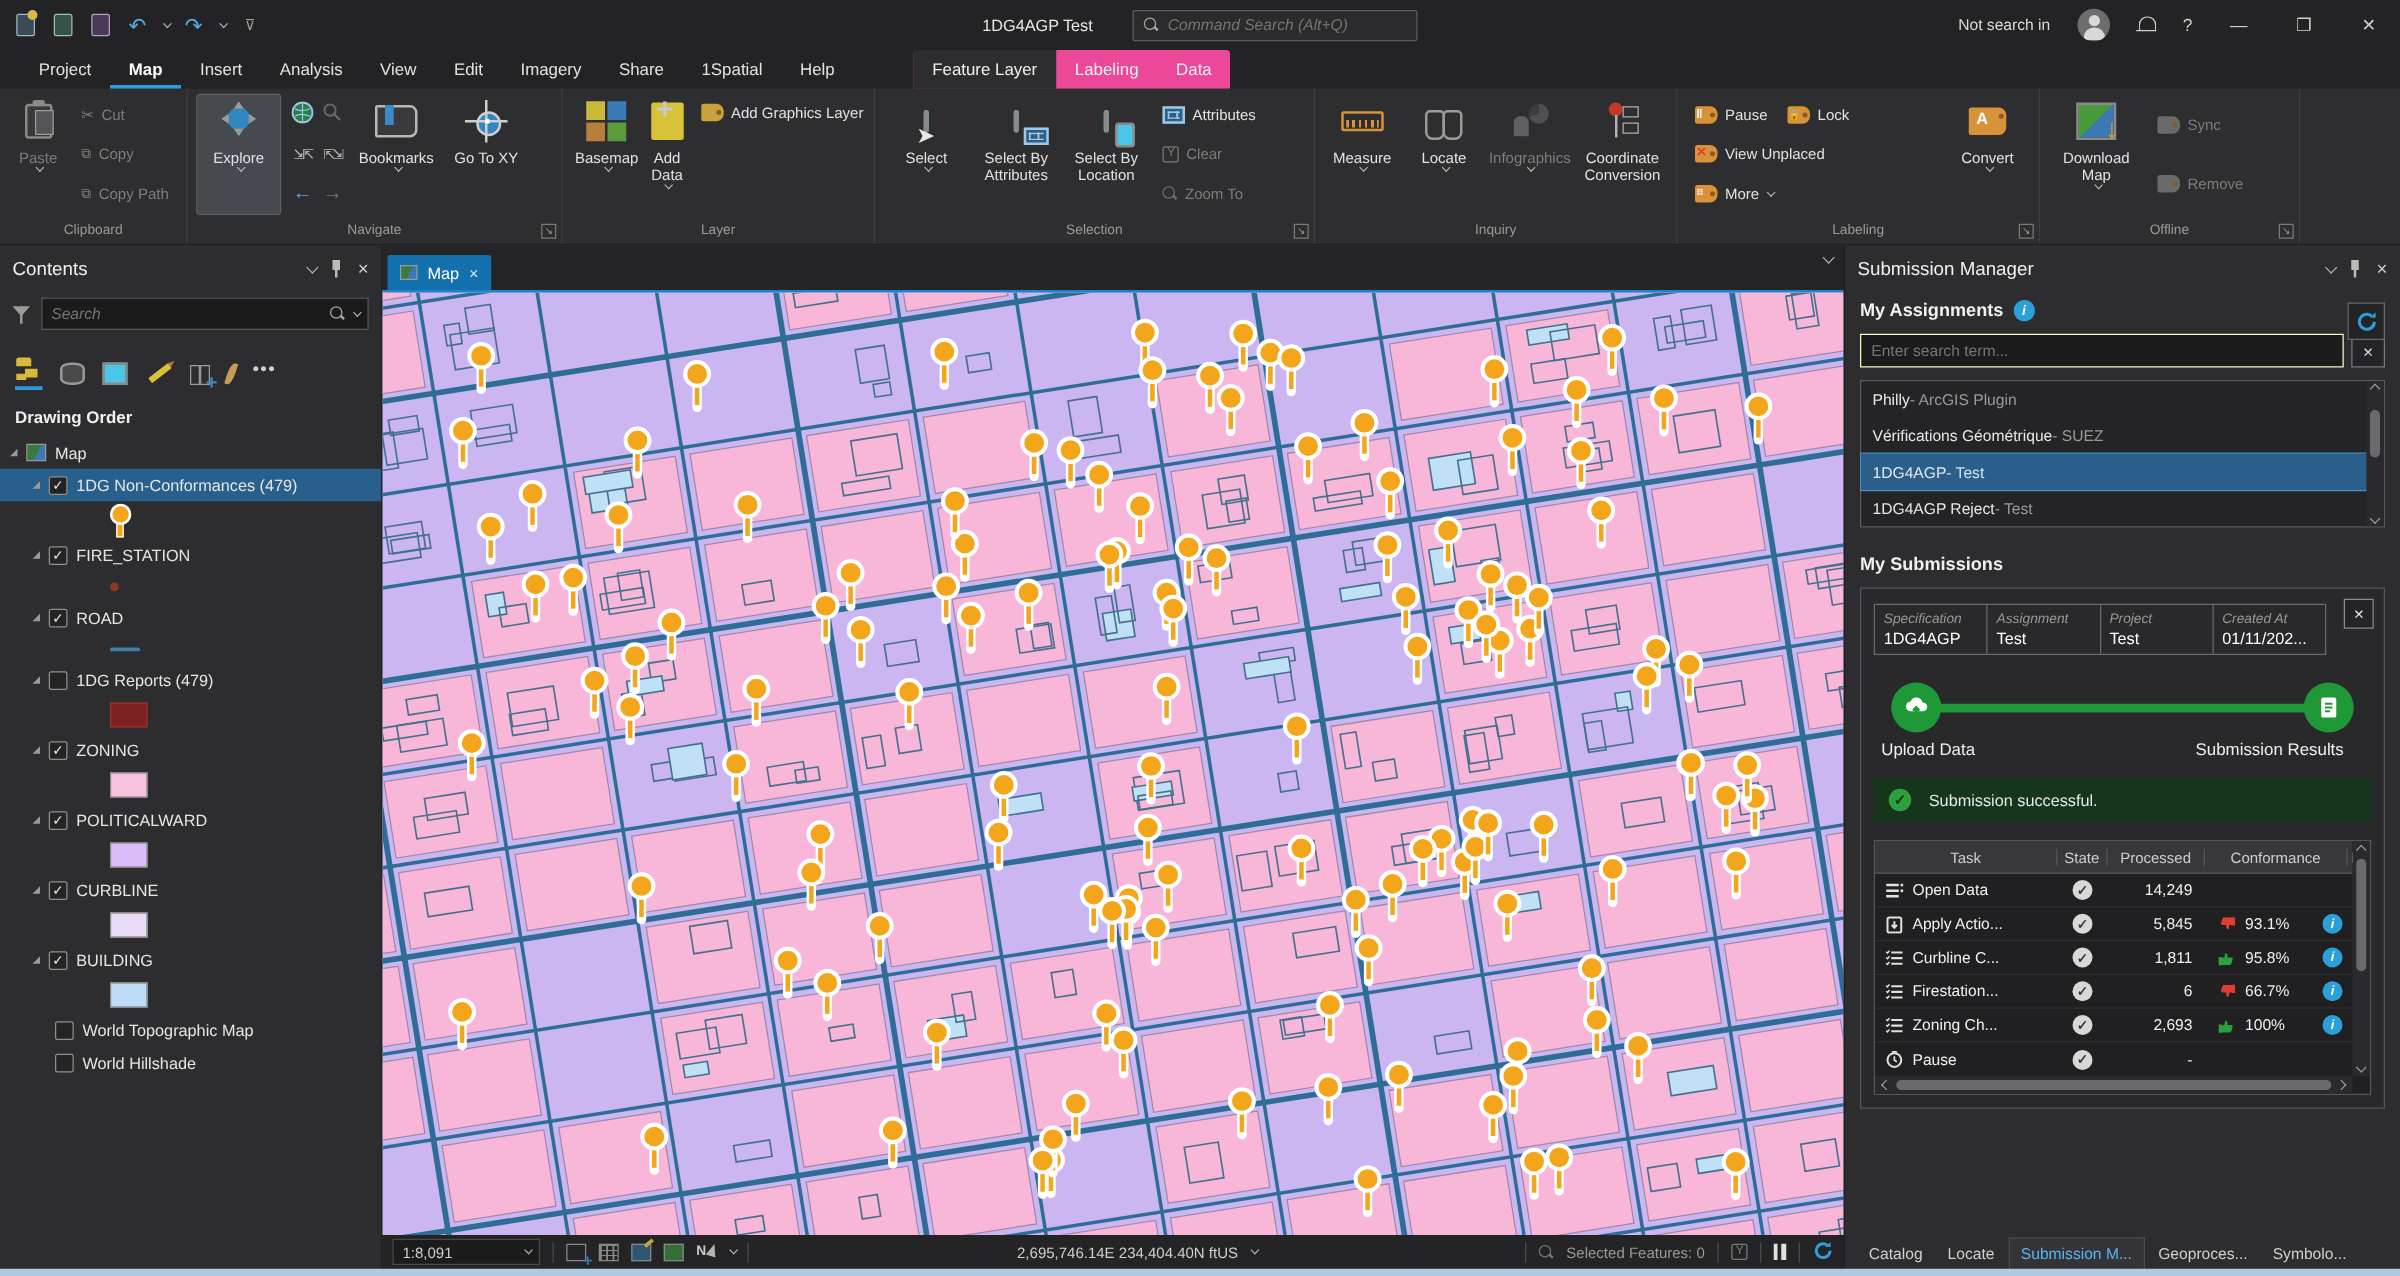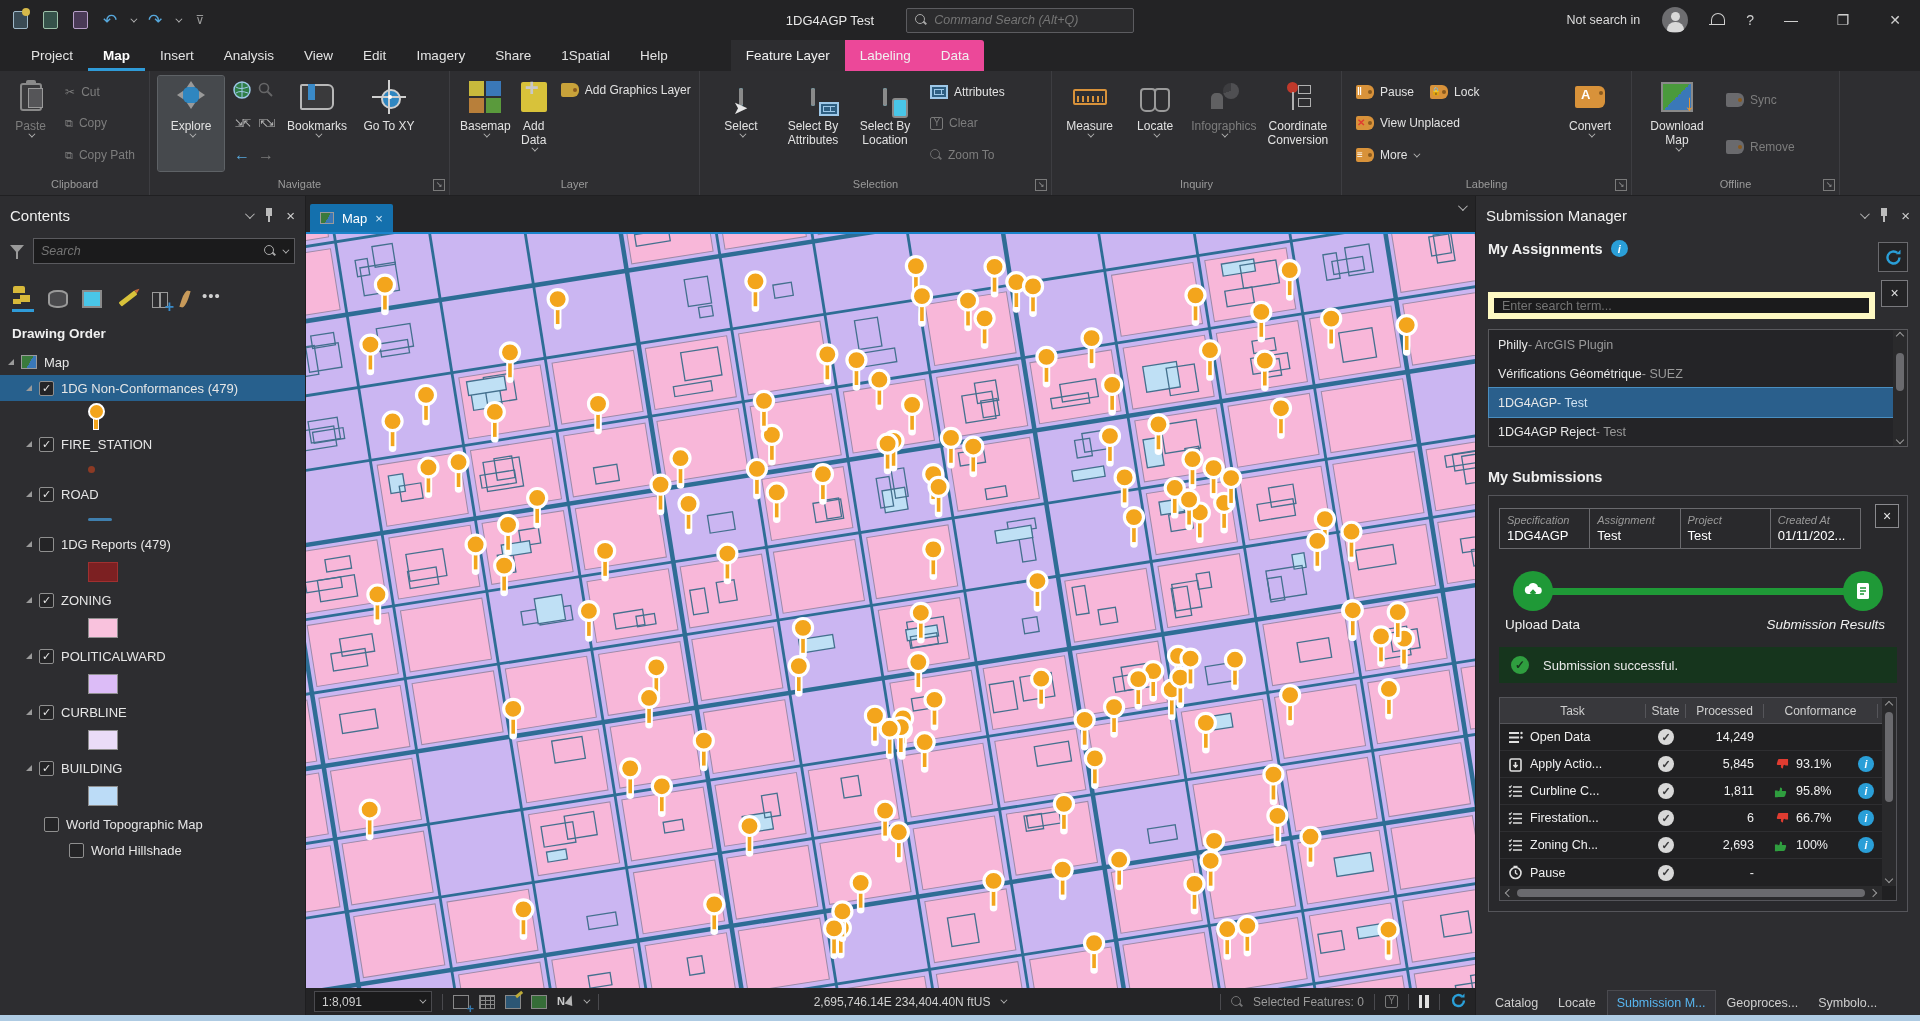--- a/index.html
+++ b/index.html
@@ -189,21 +189,21 @@
 
   
   .sm-panel { width:445px; background:#2d2d30; border-left:1px solid #1e1e20; display:flex; flex-direction:column; position:relative; }
   .sm-inner { flex:1; padding:0 12px; overflow:hidden; display:flex; flex-direction:column; }
   .sm-h2 { font-size:14.5px; font-weight:bold; color:#f0f0f0; display:flex; align-items:center; gap:8px; }
   .info-badge { width:17px; height:17px; border-radius:50%; background:#2a9fd8; color:#fff; font-size:11px; font-weight:bold;
                 display:flex; align-items:center; justify-content:center; font-style:italic; }
   .refresh-btn { position:absolute; right:12px; top:46px; width:30px; height:30px; border:1px solid #6a6a6e; background:#242426;
                  display:flex; align-items:center; justify-content:center; }
   .assign-search { margin-top:10px; display:flex; gap:6px; align-items:center; }
-  .assign-search .inp { flex:1; height:27px; background:#1b1b1c; border:6px solid #fef9c3; display:flex; align-items:center; padding:0 8px;margin-top:25px; }
+  .assign-search .inp { flex:1; height:27px; background:#1b1b1c; border:1px solid #fef9c3; display:flex; align-items:center; padding:0 8px; }
   .assign-search input { width:100%; background:transparent; border:none; outline:none; color:#bdbdbd; font-size:12.5px; font-family:"Liberation Sans",sans-serif; }
   .sq-btn { width:27px; height:27px; border:1px solid #7a7a7e; background:#242426; color:#e0e0e0; display:flex; align-items:center; justify-content:center; font-size:14px; }
   .assign-list { margin-top:10px; border:1px solid #5a5a5e; background:#242427; position:relative; }
   .alist-rows { margin-right:14px; }
   .arow { height:29px; display:flex; align-items:center; padding:0 9px; font-size:12.5px; color:#e8e8e8; }
   .arow .dim { color:#9a9a9a; }
   .arow.sel { background:#2a5f8c; outline:1px solid #4a8ec0; }
   .vscroll { position:absolute; right:0; top:0; bottom:0; width:14px; background:#2a2a2c; display:flex; flex-direction:column; align-items:center; padding:3px 0; }
   .vscroll .thumb { width:8px; height:38px; background:#6a6a6e; border-radius:4px; margin-top:14px; }
   .vchev { width:6px; height:6px; border-right:1.6px solid #9a9a9a; border-bottom:1.6px solid #9a9a9a; }
@@ -215,21 +215,21 @@
   .info-cell { flex:1; border-right:1px solid #6a6a6e; padding:5px 7px; }
   .info-cell:last-child { border-right:none; }
   .info-cell .lab { font-size:11px; color:#9a9a9a;font-style:italic; }
   .info-cell .val { font-size:13px; color:#fff; margin-top:2px; white-space:nowrap; }
   .progress { margin:22px 6px 4px 6px; position:relative; height:62px; }
   .pline { position:absolute; left:30px; right:30px; top:17px; height:7px; background:#1f9937; border-radius:3px; }
   .pnode { position:absolute; top:0; width:40px; height:40px; border-radius:50%; background:#1f9937; display:flex; align-items:center; justify-content:center; }
   .pnode.left { left:8px; } .pnode.right { right:8px; }
   .pnode svg { width:22px; height:22px; }
   .plabel { position:absolute; top:46px; font-size:13.5px; color:#f0f0f0; }
-  .plabel.left { left:0; } .plabel.right { right:6px;font-style:italic; }
+  .plabel.left { left:0; } .plabel.right { right:16px; }
   .banner { margin-top:14px; background:#16351d; display:flex; align-items:center; gap:14px; padding:9px 12px; font-size:13px; color:#e8e8e8; }
   .ok-circle { width:18px; height:18px; border-radius:50%; background:#2f9e3f; color:#16351d; font-size:12px; font-weight:bold; display:flex; align-items:center; justify-content:center; }
   .task-wrap { margin-top:14px; border:1px solid #55555a; position:relative; background:#202022; }
   .task-grid { margin-right:14px; }
   .trow2 { display:grid; grid-template-columns:146px 40px 78px 114px 14px; align-items:center; height:27px; border-bottom:1px solid #2e2e31; }
   .trow2.head { background:#38383c; color:#cfcfcf; font-size:12px; height:26px; border-bottom:1px solid #55555a; }
   .trow2.head > div { text-align:center; border-right:1px solid #55555a; }
   .trow2.head > div:last-child { border-right:none; }
   .tcell-task { display:flex; align-items:center; gap:7px; padding-left:8px; font-size:12.5px; color:#f0f0f0; }
   .tcell-state { display:flex; justify-content:center; }
@@ -701,21 +701,21 @@
           <span class="cb">✓</span>
           <span>BUILDING</span>
         </div>
         <div class="sym-row">
             <span class="swatch" style="background:#bcdcf7"></span>
           </div>
         <div class="trow" style="padding-left:44px">
           <span class="cb"></span>
           <span>World Topographic Map</span>
         </div>
-        <div class="trow" style="padding-left:69px">
+        <div class="trow" style="padding-left:44px">
           <span class="cb"></span>
           <span>World Hillshade</span>
         </div>
       </div>
     </aside>
 
     <section class="map-area">
       <div class="map-tabstrip">
         <div class="map-doc-tab">
           <span class="map-thumb" style="width:14px;height:12px"></span>

